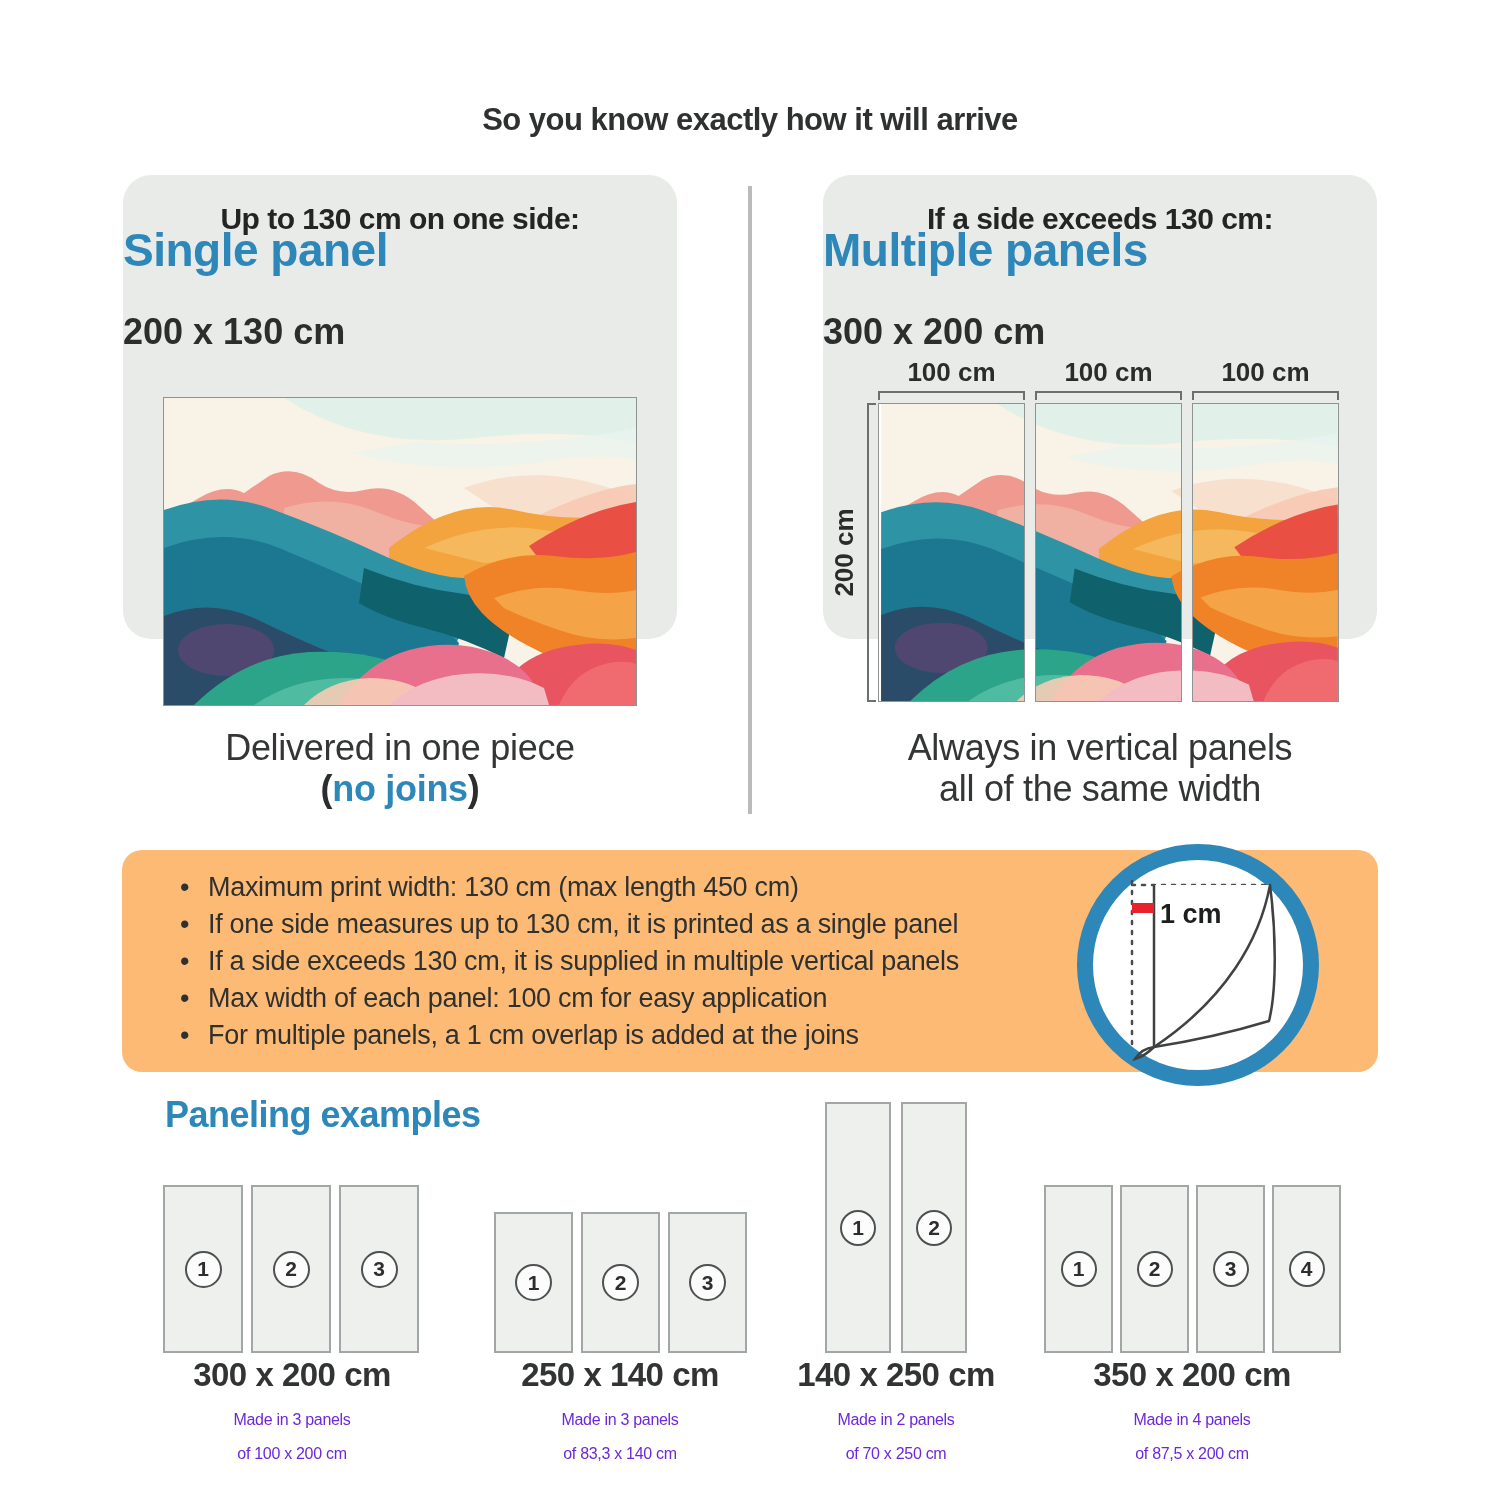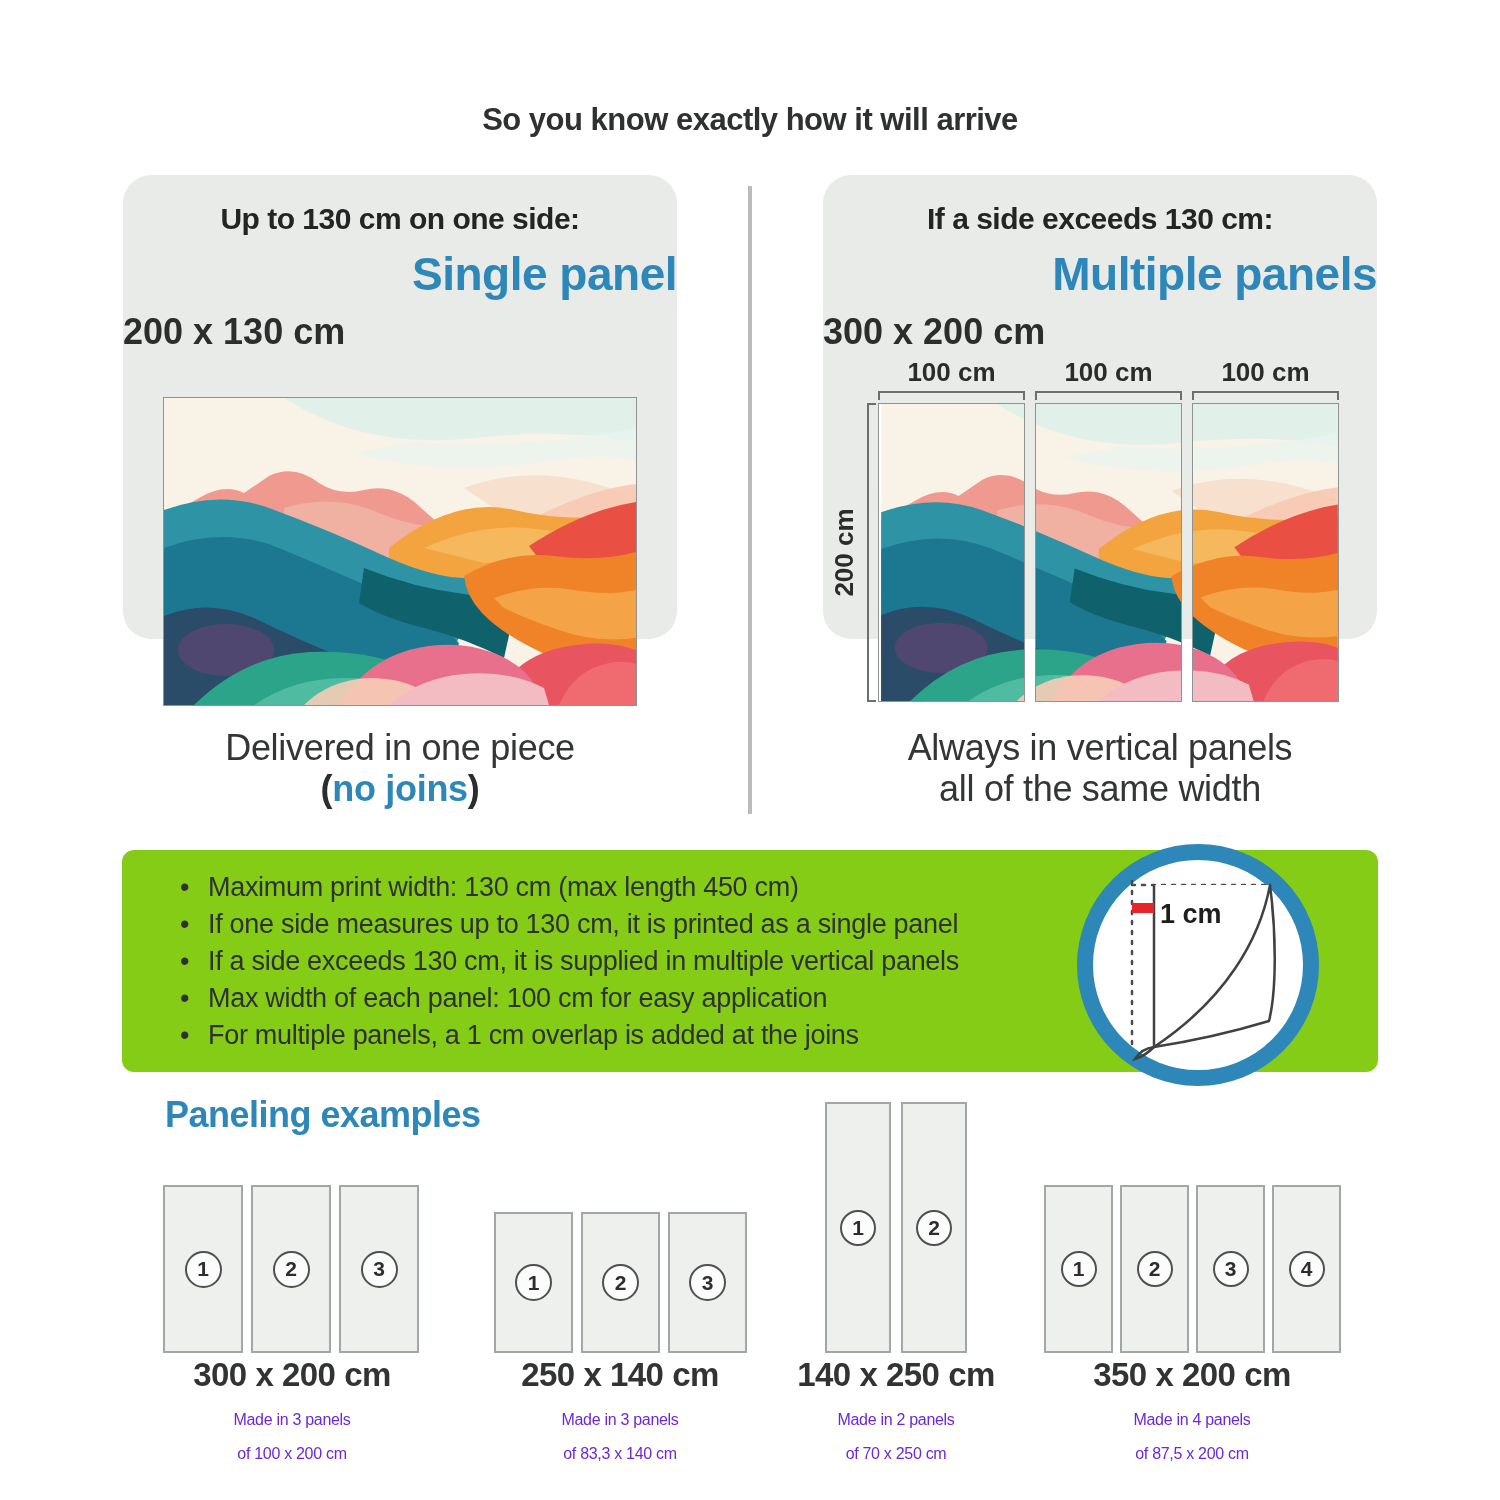--- a/index.html
+++ b/index.html
@@ -17,21 +17,21 @@
 
   
   .card { position:absolute; top:175px; width:554px; height:464px;
           background:#e9ebe9; border-radius:28px; }
   .card-left  { left:123px; }
   .card-right { left:823px; }
   .cards-divider { position:absolute; left:748px; top:186px; width:4px; height:628px; background:#b9bcbb; }
 
   .card-condition { position:absolute; top:27px; left:0; width:100%; text-align:center;
                     font-size:30px; font-weight:700; color:#232525; letter-spacing:-0.5px; }
-  .card-name { position:absolute; top:72px; left:0; width:100%; text-align:right;
+  .card-name { position:absolute; top:48px; left:0; width:100%; text-align:left;
                font-size:46px; font-weight:800; color:#2d87b9; letter-spacing:-0.5px; }
   .card-size { position:absolute; top:136px; left:0; width:100%; text-align:left;
                font-size:36px; font-weight:800; color:#2c2e2d; }
 
   .single-mural { position:absolute; left:40px; top:222px; width:474px; height:309px;
                   border:1px solid #8f9492; background:#fff; }
   .single-mural svg { display:block; width:472px; height:307px; }
 
   .card-caption { position:absolute; top:552px; left:0; width:100%; text-align:center;
                   font-size:36px; font-weight:500; color:#333635; line-height:41px; letter-spacing:-0.3px; }
@@ -51,21 +51,21 @@
              transform:rotate(-90deg); font-size:26px; font-weight:700; color:#2a2c2b; }
 
   .multi-mural { position:absolute; left:55px; top:228px; display:flex; gap:10px; }
   .slice { position:relative; width:147px; height:299px; overflow:hidden;
            border:1px solid #8f9492; background:#fff; }
   .slice svg { position:absolute; top:0; width:461px; height:297px; }
   .slice.s1 svg { left:0; } .slice.s2 svg { left:-157px; } .slice.s3 svg { left:-314px; }
 
   
   .info-box { position:absolute; left:122px; top:850px; width:1256px; height:222px;
-              background:#84cc16; border-radius:12px; }
+              background:#fdba74; border-radius:20px; }
   .info-list { position:absolute; left:56px; top:19px; list-style:none; }
   .info-list li { position:relative; padding-left:30px; font-size:27px; font-weight:500;
                   color:#2e3130; line-height:37px; letter-spacing:-0.3px; }
   .info-list li::before { content:"\2022"; position:absolute; left:2px; color:#2e3130; }
 
   .overlap-icon { position:absolute; left:1074px; top:841px; width:248px; height:248px; }
 
   
   .examples-heading { position:absolute; left:165px; top:1094px;
                       font-size:36px; font-weight:800; color:#2d87b9; letter-spacing:-0.5px;text-align:center; }

